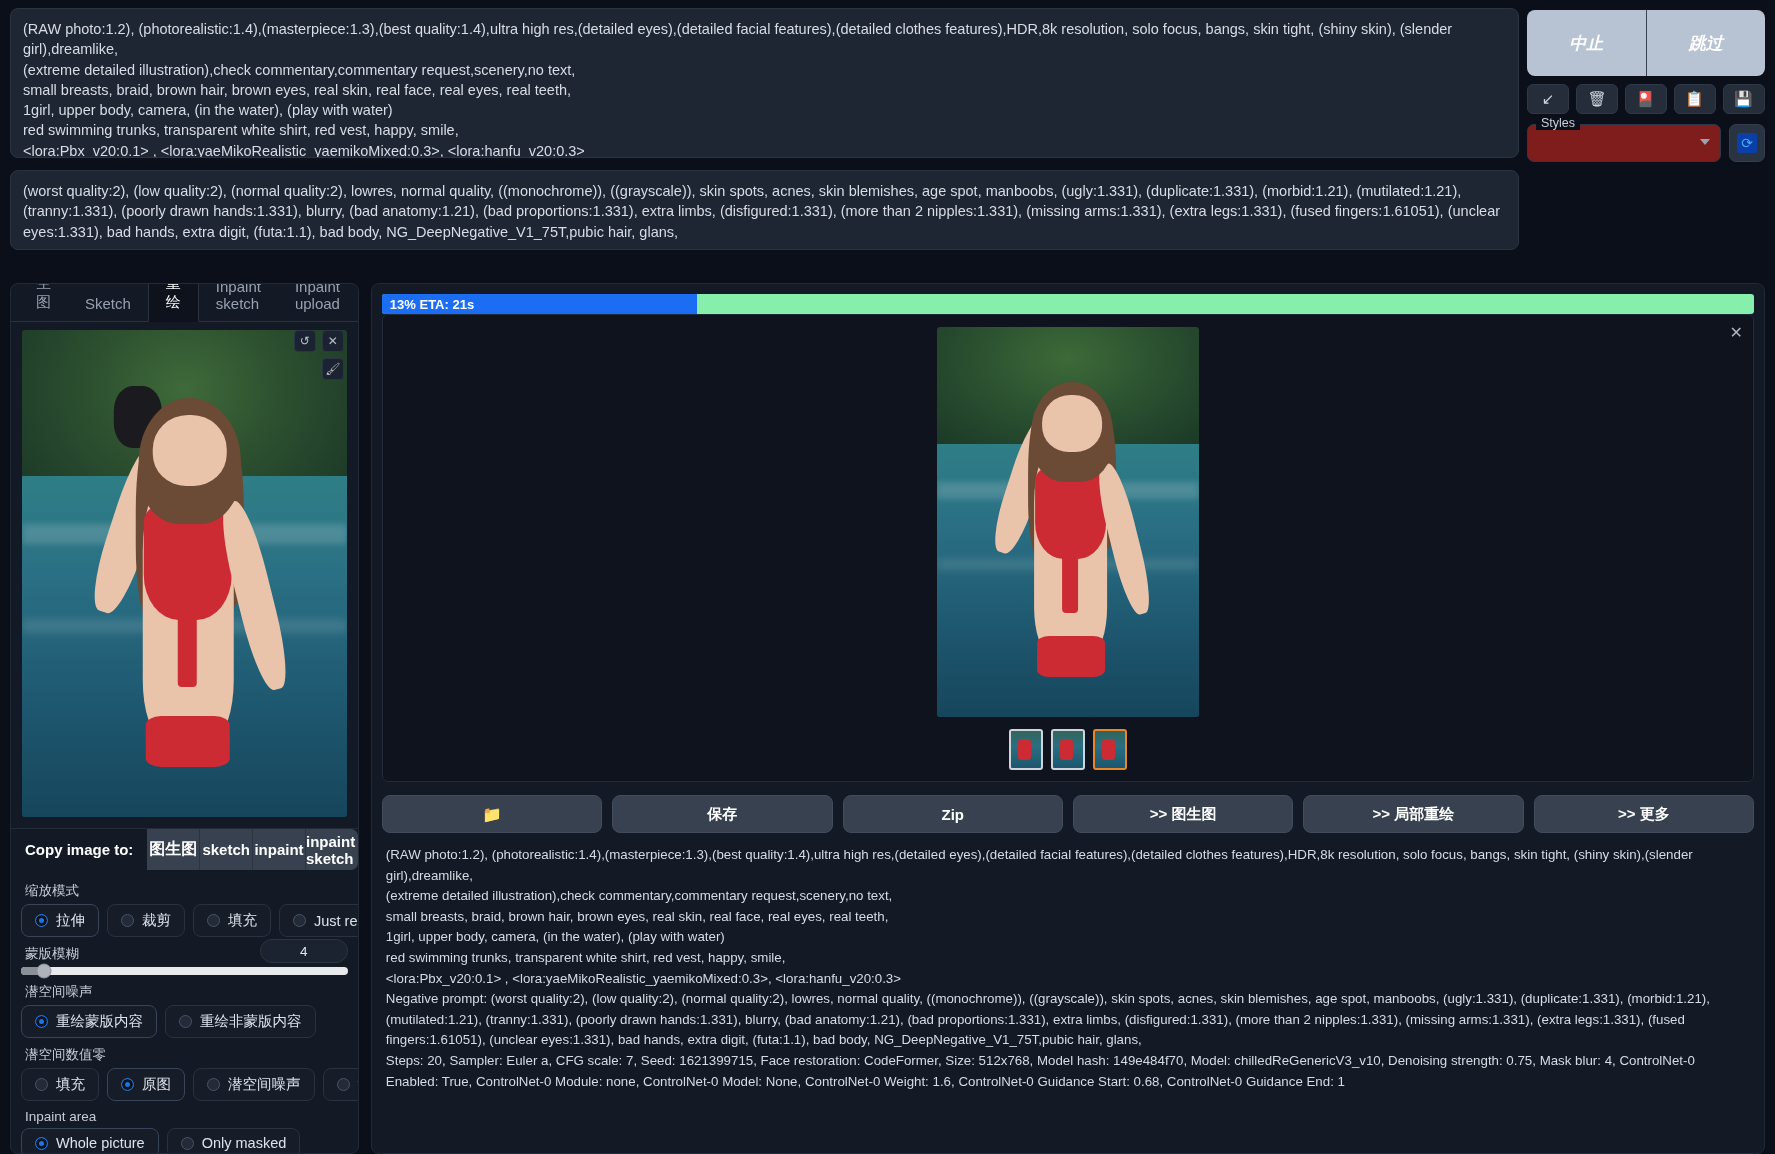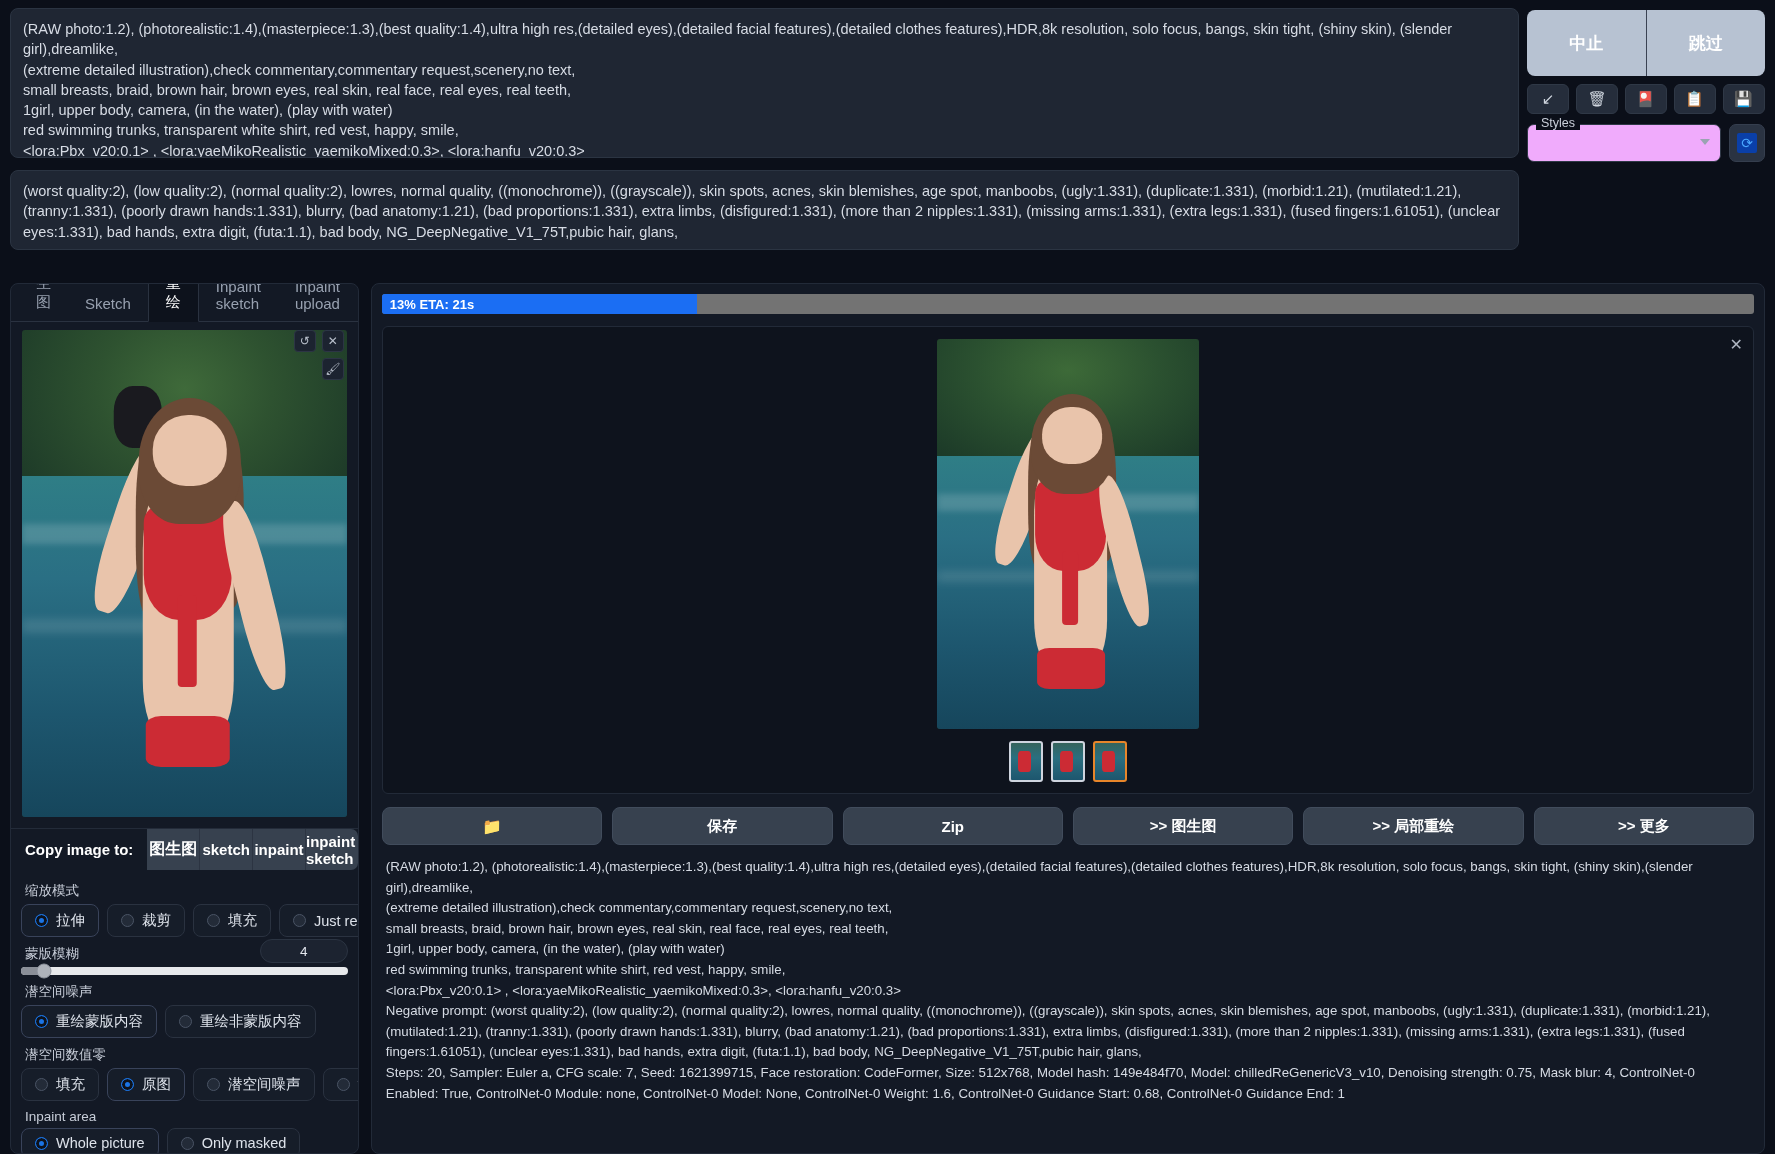--- a/index.html
+++ b/index.html
@@ -43,21 +43,21 @@
     font-weight: bold;
     text-align: center;
     line-height: 21px;
     padding: 10px 6px;
     height: 62px;
     display: flex; align-items: center; justify-content: center;
     cursor: pointer;
   }
 
   .right-col { width: 310px; padding-top: 2px; }
-  .gen-row { display: flex; gap: 0; }
+  .gen-row { display: flex; gap: 0; font-style: italic; }
   .btn-big {
     flex: 1 1 0;
     background: #b7c2d2;
     color: #ffffff;
     font-size: 17px;
     font-weight: bold;
     height: 66px;
     display: flex; align-items: center; justify-content: center;
     cursor: pointer;
     border: none;
@@ -72,21 +72,21 @@
     border: 1px solid #2f3846;
     border-radius: 6px;
     display: flex; align-items: center; justify-content: center;
     font-size: 15px; color: #cfd5de;
     cursor: pointer;
   }
 
   .styles-row { display: flex; gap: 8px; margin-top: 10px; align-items: flex-start; }
   .styles-field {
     position: relative; flex: 1 1 auto;
-    background: #f0abfc;
+    background: #7f1d1d;
     border: 1px solid #2f3846;
     border-radius: 7px;
     height: 38px;
   }
   .styles-label {
     position: absolute; top: -9px; left: 8px;
     background: #0b0f19;
     padding: 0 5px;
     font-size: 12.5px; color: #c9cfd9;
   }
@@ -280,22 +280,22 @@
     background:#1c2330; border:1px solid #2b3442; border-radius: 12px;
     color:#e3e7ee; font-size: 13.5px;
     display:flex; align-items:center; justify-content:center;
   }
 
   .two-col { display:flex; gap: 14px; align-items: flex-start; }
   .col-a { flex: 0 0 330px; }
 
   
   .progress-outer {
-    height: 20px; background: #737373; border-radius: 3px;
-    position: relative; overflow: hidden; margin-bottom: 12px;
+    height: 20px; background: #86efac; border-radius: 3px;
+    position: relative; overflow: hidden; margin-bottom: 0;
   }
   .progress-fill {
     position:absolute; left:0; top:0; bottom:0;
     background:#1b6ef3;
     display:flex; align-items:center;
     padding-left: 8px;
     color:#fff; font-size: 13px; font-weight: bold;
     white-space: nowrap;
   }
   .result-box {

